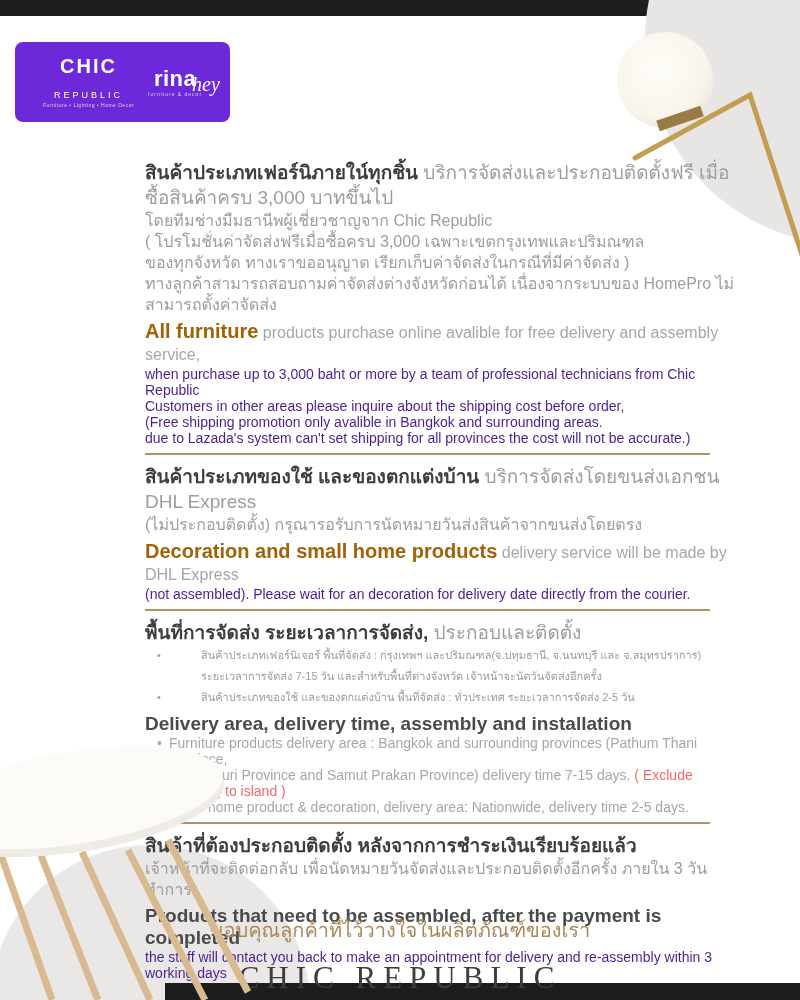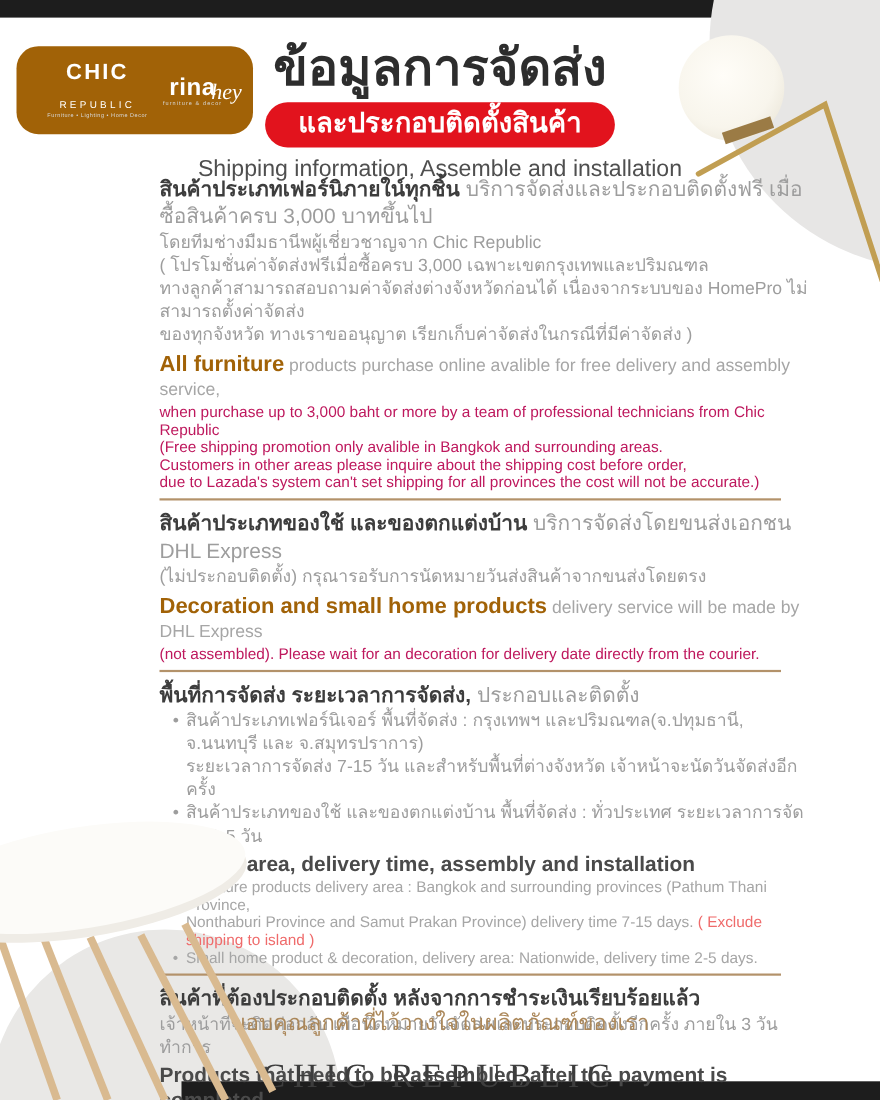--- a/index.html
+++ b/index.html
@@ -13,22 +13,22 @@
   .bottombar { position:absolute; bottom:0; left:165px; width:635px; height:17px; background:#1d1d1d; z-index:3; }
 
   
   .circle-tr { position:absolute; left:645px; top:-165px; width:410px; height:410px; border-radius:50%;
                background:#e7e6e5; z-index:2; }
   .lamp-svg { position:absolute; left:560px; top:0; z-index:3; }
   .stool-bg { position:absolute; left:0; top:740px; z-index:2; }
   .stool-fg { position:absolute; left:0; top:740px; z-index:5; }
 
   
-  .logo-box { position:absolute; left:15px; top:42px; width:215px; height:80px; background:#a16207;
-              border-radius:20px; z-index:4; display:flex; align-items:center; justify-content:center; gap:14px; }
+  .logo-box { position:absolute; left:15px; top:42px; width:215px; height:80px; background:#6d28d9;
+              border-radius:8px; z-index:4; display:flex; align-items:center; justify-content:center; gap:14px; }
   .chic-logo { text-align:center; color:#ffffff; line-height:1; }
   .chic-logo .l1 { font-size:20px; font-weight:bold; letter-spacing:2px; }
   .chic-logo .l2 { font-size:9px; letter-spacing:3px; margin-top:15px; }
   .chic-logo .l3 { font-size:5px; letter-spacing:0.5px; margin-top:3px; color:#d8d8d8; }
   .rina-logo { text-align:center; color:#ffffff; line-height:1; position:relative; }
   .rina-logo .r1 { font-size:22px; font-weight:bold; letter-spacing:0.5px; }
   .rina-logo .r2 { font-size:5px; letter-spacing:1px; margin-top:2px; color:#d8d8d8; }
   .rina-logo .r3 { position:absolute; left:44px; top:6px; font-family:"Liberation Serif", serif;
                    font-style:italic; font-size:20px; }
 
@@ -41,27 +41,27 @@
   
   .content { position:absolute; left:145px; top:160px; width:600px; z-index:4; }
   .divider { border:none; border-top:2px solid #b3926a; width:565px; margin:7px 0 9px 0; }
 
   .t-head { font-size:19px; line-height:25px; color:#9d9d9d; }
   .t-head b { color:#3d3d3d; }
   .t-reg  { font-size:16px; line-height:21px; color:#9d9d9d; }
   .e-head { font-size:19px; line-height:22px; font-weight:bold; color:#4a4a4a; }
   .e-headline { font-size:16px; line-height:22px; color:#a6a6a6; }
   .e-headline b { font-size:20px; color:#a16207; }
-  .e-reg  { font-size:14px; line-height:16px; color:#be185d; }
+  .e-reg  { font-size:14px; line-height:16px; color:#4c1d95; }
   .gap { height:5px; }
 
   .bullet-row { display:flex; align-items:flex-start; margin-left:12px; }
   .bullet-row .marker { width:12px; flex:none; }
   .bullet-row .marker::before { content:"•"; }
-  .t-bul { font-size:16px; line-height:21px; color:#9d9d9d; }
+  .t-bul { font-size:11px; line-height:21px; color:#9d9d9d;gap:32px; }
   .e-bul { font-size:14px; line-height:16px; color:#a6a6a6; }
   .note-red { color:#ef6b6b; }
 
   
   .footer { position:absolute; left:0; top:918px; width:800px; text-align:center; z-index:4; }
   .thanks { font-size:20px; color:#ab8759; line-height:1.2; }
   .brand  { font-family:"Liberation Serif", serif; font-size:31px; color:#3d3d3d;
             letter-spacing:7px; margin-top:18px; }
 </style>
 </head>
@@ -111,39 +111,34 @@
       <div class="l2">REPUBLIC</div>
       <div class="l3">Furniture • Lighting • Home Decor</div>
     </div>
     <div class="rina-logo">
       <div class="r1">rina</div>
       <div class="r2">furniture &amp; decor</div>
       <div class="r3">hey</div>
     </div>
   </div>
 
-  <div class="title-block">
-    <div class="page-title">ข้อมูลการจัดส่ง</div>
-    <div><span class="badge">และประกอบติดตั้งสินค้า</span></div>
-    <div class="subtitle">Shipping information, Assemble and installation</div>
-  </div>
 
   <div class="content">
 
     <div>
       <div class="t-head"><b>สินค้าประเภทเฟอร์นิภายใน์ทุกชิ้น</b><span> บริการจัดส่งและประกอบติดตั้งฟรี เมื่อซื้อสินค้าครบ 3,000 บาทขึ้นไป</span></div>
       <div class="t-reg">โดยทีมช่างมืมธานีพผู้เชี่ยวชาญจาก Chic Republic</div>
       <div class="t-reg">( โปรโมชั่นค่าจัดส่งฟรีเมื่อซื้อครบ 3,000 เฉพาะเขตกรุงเทพและปริมณฑล</div>
+      <div class="t-reg">ของทุกจังหวัด ทางเราขออนุญาต เรียกเก็บค่าจัดส่งในกรณีที่มีค่าจัดส่ง )</div>
       <div class="t-reg">ทางลูกค้าสามารถสอบถามค่าจัดส่งต่างจังหวัดก่อนได้ เนื่องจากระบบของ HomePro ไม่สามารถตั้งค่าจัดส่ง</div>
-      <div class="t-reg">ของทุกจังหวัด ทางเราขออนุญาต เรียกเก็บค่าจัดส่งในกรณีที่มีค่าจัดส่ง )</div>
       <div class="gap"></div>
       <div class="e-headline"><b>All furniture</b><span> products purchase online avalible for free delivery and assembly service,</span></div>
       <div class="e-reg">when purchase up to 3,000 baht or more by a team of professional technicians from Chic Republic</div>
+      <div class="e-reg">Customers in other areas please inquire about the shipping cost before order,</div>
       <div class="e-reg">(Free shipping promotion only avalible in Bangkok and surrounding areas.</div>
-      <div class="e-reg">Customers in other areas please inquire about the shipping cost before order,</div>
       <div class="e-reg">due to Lazada's system can't set shipping for all provinces the cost will not be accurate.)</div>
     </div>
     <hr class="divider">
 
     <div>
       <div class="t-head"><b>สินค้าประเภทของใช้ และของตกแต่งบ้าน</b><span> บริการจัดส่งโดยขนส่งเอกชน DHL Express</span></div>
       <div class="t-reg">(ไม่ประกอบติดตั้ง) กรุณารอรับการนัดหมายวันส่งสินค้าจากขนส่งโดยตรง</div>
       <div class="gap"></div>
       <div class="e-headline"><b>Decoration and small home products</b><span> delivery service will be made by DHL Express</span></div>
       <div class="e-reg">(not assembled). Please wait for an decoration for delivery date directly from the courier.</div>

